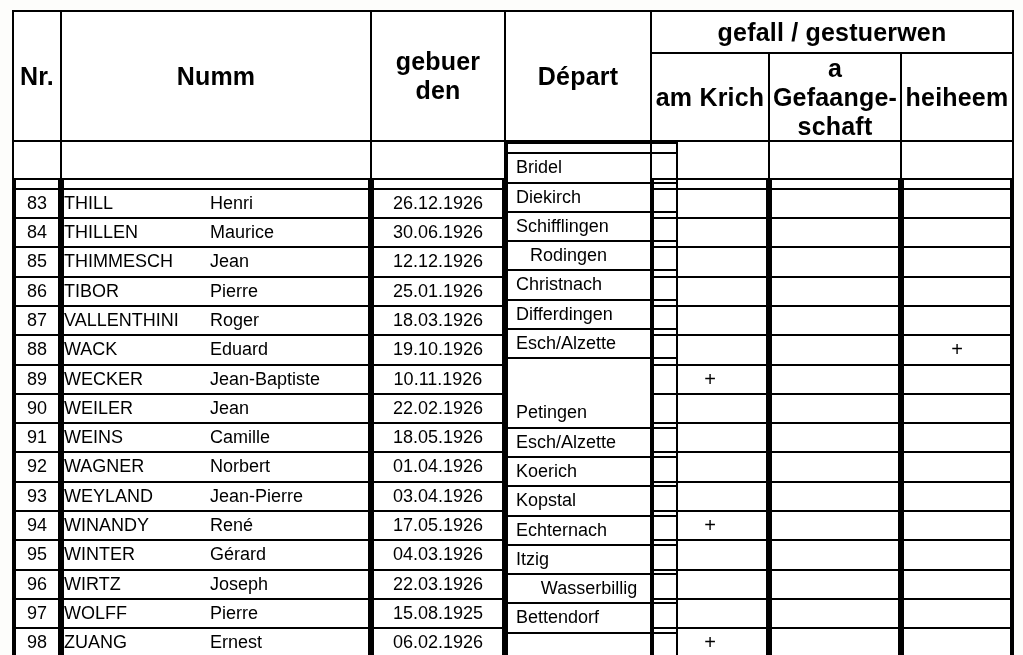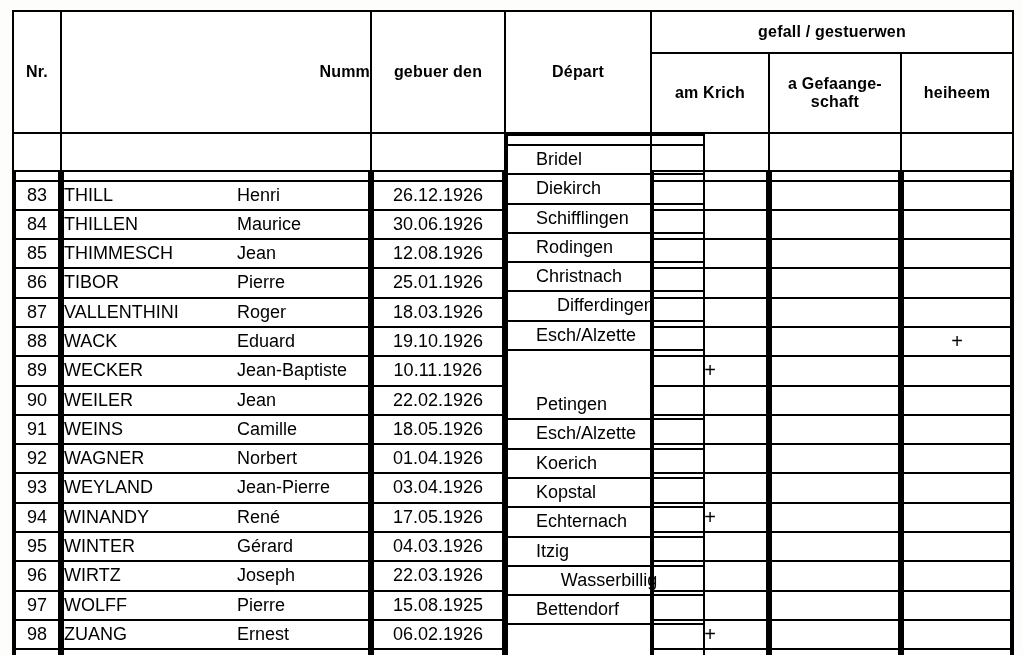--- a/index.html
+++ b/index.html
@@ -35,28 +35,28 @@
     background: #ffffff;
   }
   table.reg td, table.reg th {
     border: 2px solid #000000;
     padding: 0;
     vertical-align: middle;
   }
   
   .hdr {
     text-align: center;
-    font-size: 16px;
+    font-size: 25px;
     font-weight: bold;
     letter-spacing: 0.2px;
     line-height: 1.15;
     padding: 5px 2px;
   }
   .hdr-left {
-    text-align: right;
+    text-align: center;
     padding-left: 12px;
   }
   .hdr-group {
     height: 40px;
   }
   .hdr-main {
     height: 78px;
   }
   
   .body-cell {
@@ -71,37 +71,37 @@
   }
   .c-name {
     width: 310px;
     padding-left: 12px;
     position: relative;
   }
   .name-row {
     display: flex;
   }
   .name-last {
-    width: 173px;
+    width: 146px;
     display: inline-block;
     white-space: nowrap;
     overflow: hidden;
   }
   .name-first {
     display: inline-block;
     white-space: nowrap;
     overflow: hidden;
   }
   .c-date {
     width: 134px;
     text-align: center;
   }
   .c-dep {
     width: 146px;
-    padding-left: 28px;
+    padding-left: 8px;
     white-space: nowrap;
   }
   .c-mark {
     text-align: center;
   }
   .w-krich { width: 118px; }
   .w-gefaang { width: 132px; }
   .w-heiheem { width: 112px; }
 
   
@@ -378,21 +378,21 @@
                   <tr>
                     <td class="pad-top"></td>
                   </tr>
                   <tr>
                     <td class="c-date body-cell">26.12.1926</td>
                   </tr>
                   <tr>
                     <td class="c-date body-cell">30.06.1926</td>
                   </tr>
                   <tr>
-                    <td class="c-date body-cell">12.08.1926</td>
+                    <td class="c-date body-cell">12.12.1926</td>
                   </tr>
                   <tr>
                     <td class="c-date body-cell">25.01.1926</td>
                   </tr>
                   <tr>
                     <td class="c-date body-cell">18.03.1926</td>
                   </tr>
                   <tr>
                     <td class="c-date body-cell">19.10.1926</td>
                   </tr>
@@ -448,31 +448,31 @@
                       <span class="c-dep" style="display: block;">Diekirch</span>
                     </td>
                   </tr>
                   <tr>
                     <td class="body-cell">
                       <span class="c-dep" style="display: block;">Schifflingen</span>
                     </td>
                   </tr>
                   <tr>
                     <td class="body-cell">
-                      <span class="c-dep" style="display: block;">Rodingen</span>
+                      <span class="c-dep" style="display: block; margin-left: 14px;">Rodingen</span>
                     </td>
                   </tr>
                   <tr>
                     <td class="body-cell">
                       <span class="c-dep" style="display: block;">Christnach</span>
                     </td>
                   </tr>
                   <tr>
                     <td class="body-cell">
-                      <span class="c-dep" style="display: block; margin-left: 21px;">Differdingen</span>
+                      <span class="c-dep" style="display: block;">Differdingen</span>
                     </td>
                   </tr>
                   <tr>
                     <td class="body-cell">
                       <span class="c-dep" style="display: block;">Esch/Alzette</span>
                     </td>
                   </tr>
                   <tr>
                     <td class="body-cell">
                       <span class="c-dep" style="display: block; margin-top: 40px;">Petingen</span>

